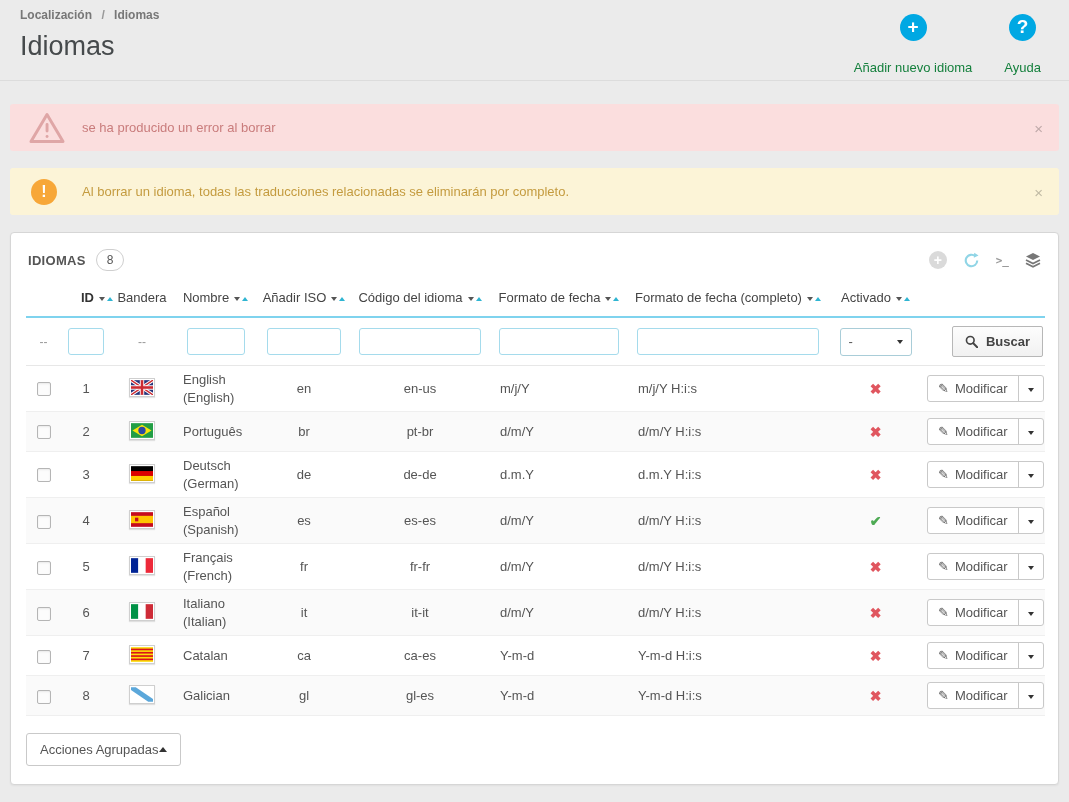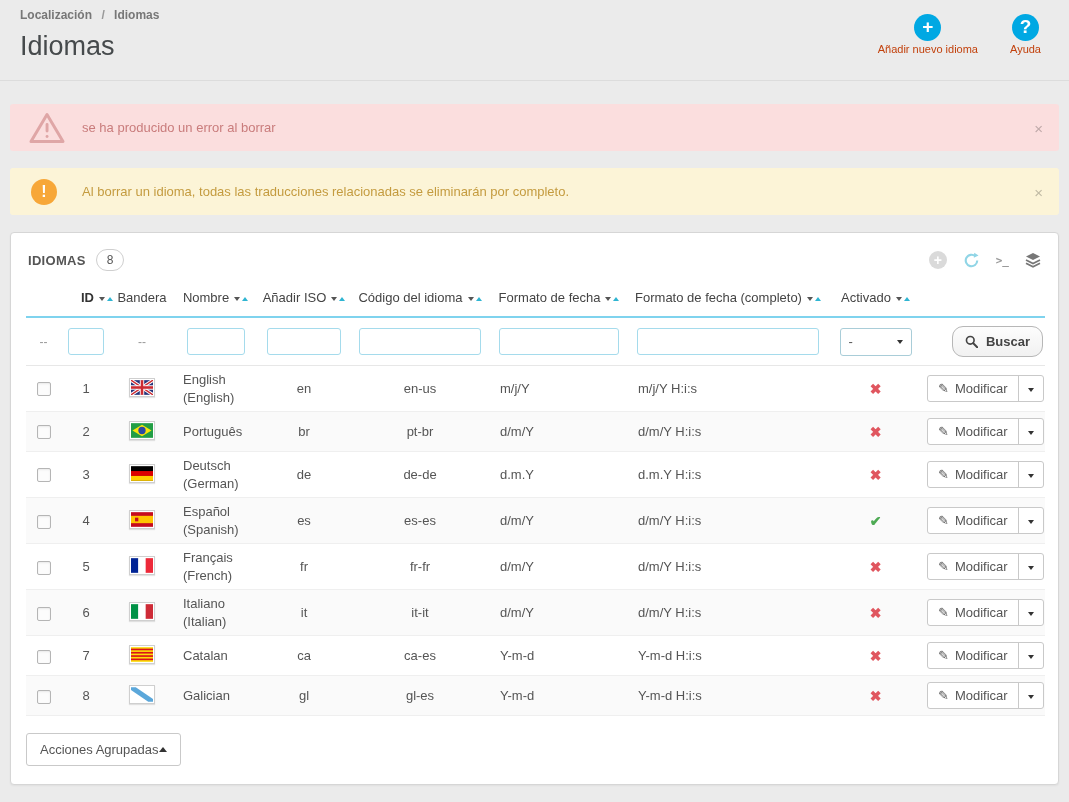--- a/index.html
+++ b/index.html
@@ -14,21 +14,21 @@
   
   .page-head { position:relative; padding:8px 20px 18px; border-bottom:1px solid #dcdcdc; }
   .breadcrumb { font-size:12px; color:#777;font-weight:bold; }
   .breadcrumb a { color:#777; text-decoration:none; cursor:pointer; }
   .breadcrumb .sep { margin:0 6px; color:#999; }
   .page-title { margin:9px 0 0; font-size:27px; font-weight:500; color:#464a4c; }
   .head-actions { position:absolute; top:14px; right:28px; display:flex; gap:32px; }
   .head-action { display:flex; flex-direction:column; align-items:center; cursor:pointer; text-decoration:none; color:#555; }
   .circle-icon { width:27px; height:27px; border-radius:50%; background:#00a8e3; color:#fff;
     font-size:19px; font-weight:bold; line-height:26px; text-align:center; }
-  .head-action-label { font-size:11px; margin-top:2px; color:#c2410c; }
+  .head-action-label { font-size:13px; margin-top:19px; color:#15803d; }
 
   
   .alert { position:relative; margin:0 10px; border-radius:3px; padding:16px 44px 16px 72px; font-size:13px; }
   .alert-danger { background:#fbdede; color:#c97c7c; margin-top:23px; }
   .alert-warning { background:#fcf4d7; color:#c49b3f; margin-top:17px; }
   .alert-icon { position:absolute; left:18px; top:50%; transform:translateY(-50%); line-height:0; }
   .warn-circle { width:26px; height:26px; border-radius:50%; background:#f7a738; color:#fff;
     font-weight:bold; font-size:16px; display:flex; align-items:center; justify-content:center; line-height:1; }
   .alert-close { position:absolute; right:16px; top:50%; transform:translateY(-50%);
     font-size:15px; color:rgba(0,0,0,0.25); cursor:pointer; }
@@ -61,21 +61,21 @@
   .filter-row td { padding:8px 4px; border-bottom:1px solid #e7e7e7; text-align:center; }
   .filter-dash { color:#999; font-size:12px; }
   .filter-input { height:27px; border:1px solid #a5dbec; border-radius:3px; background:#fff;
     width:calc(100% - 10px); padding:0 6px; font-size:13px; color:#555; font-family:inherit; }
   td.col-id .filter-input { width:36px; }
   td.col-name .filter-input { width:58px; }
   .filter-select { display:inline-flex; align-items:center; justify-content:space-between; width:72px;
     height:28px; border:1px solid #a9cdd8; border-radius:3px; background:#fff; padding:0 8px;
     color:#555; cursor:pointer; }
   .btn-search { display:inline-flex; align-items:center; gap:8px; padding:7px 12px; border:1px solid #b7b7b7;
-    border-radius:11px; background:linear-gradient(#fdfdfd,#f1f1f1); font-size:13px; font-weight:bold;
+    border-radius:2px; background:linear-gradient(#fdfdfd,#f1f1f1); font-size:13px; font-weight:bold;
     color:#444; cursor:pointer; font-family:inherit; }
   td.col-actions { text-align:right; padding-right:2px; }
 
   tbody td { padding:5px 4px; border-bottom:1px solid #efefef; height:40px; color:#555; text-align:center; }
   tbody tr:nth-child(even) { background:#fafafa; }
   td.cell-left { text-align:left; padding-left:10px; }
   .checkbox { display:inline-block; width:14px; height:14px; border:1px solid #b5b5b5; border-radius:2px;
     background:#fcfcfc; box-shadow:inset 0 1px 2px rgba(0,0,0,0.08); cursor:pointer; vertical-align:middle; }
   .flag-wrap { display:inline-block; line-height:0; border:1px solid #cfcfcf; background:#fff; padding:1px;
     box-shadow:0 1px 1px rgba(0,0,0,0.1); }

